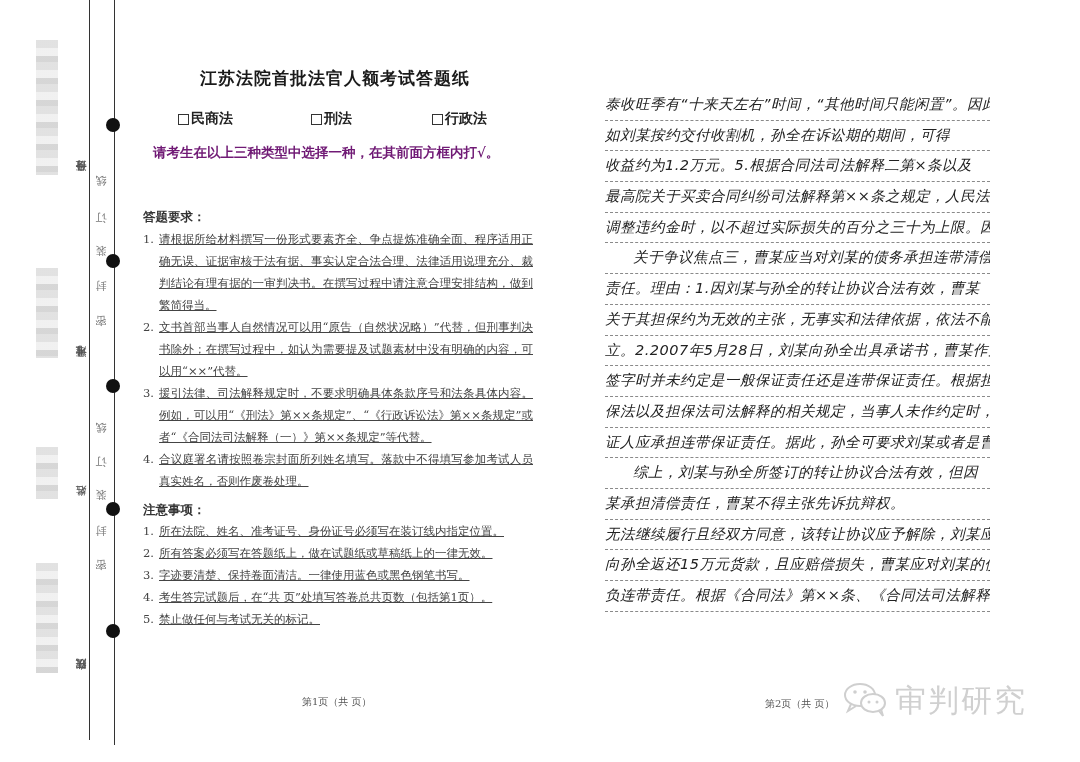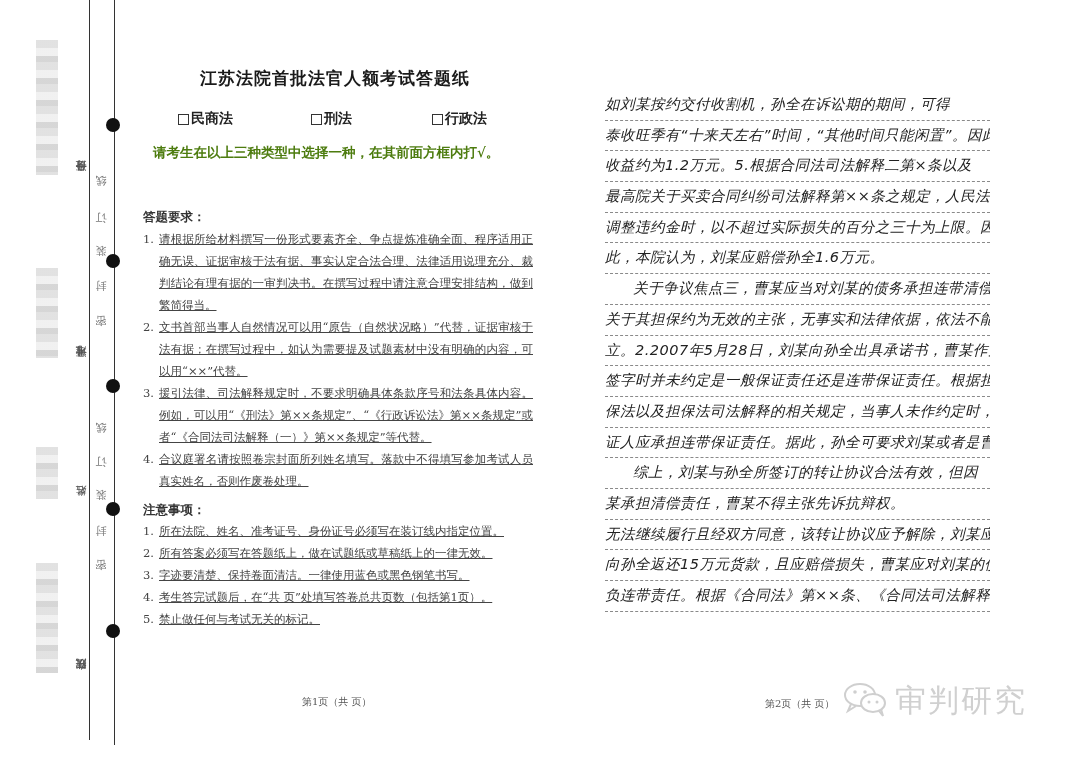--- a/index.html
+++ b/index.html
@@ -15,21 +15,21 @@
   .field { position: absolute; left: 30px; width: 36px; }
   .field .blur { position: absolute; left: 6px; width: 22px; background: repeating-linear-gradient(180deg,#d8d8d8 0 8px,#ececec 8px 16px,#c9c9c9 16px 22px); opacity: .75; }
   .field .flabel { position: absolute; left: 45px; font-size: 11px; color: #555; writing-mode: vertical-rl; transform: rotate(180deg); white-space: nowrap; }
 
   
   .left-page { position: absolute; left: 130px; top: 0; width: 420px; height: 648px; }
   .title { position: absolute; top: 67px; left: 70px; font-size: 17px; font-weight: bold; letter-spacing: 1px; color: #1a1a1a; }
   .types { position: absolute; top: 110px; left: 48px; width: 320px; height: 20px; font-size: 14px; font-weight: bold; padding-left: 48px; }
   .type-opt { position: absolute; top: 0; display: flex; align-items: center; gap: 2px; }
   .type-opt .cb { width: 11px; height: 11px; border: 1px solid #333; display: inline-block; }
-  .instruction { position: absolute; top: 144px; left: 23px; font-size: 13.5px; font-weight: bold; color: #4d7c0f; }
+  .instruction { position: absolute; top: 144px; left: 23px; font-size: 13.5px; font-weight: bold; color: #701a75; }
 
   .sect-head { position: absolute; left: 13px; font-size: 12.5px; font-weight: bold; color: #333; }
   .req-list { position: absolute; left: 13px; width: 390px; font-size: 11.5px; color: #444; line-height: 22px; list-style: none; }
   .req-list li { display: flex; }
   .req-list .num { width: 16px; flex: 0 0 16px; }
   .req-list .txt { flex: 1; text-align: justify; text-decoration: underline; }
 
   .pg-footer-l { position: absolute; top: 695px; left: 172px; font-size: 10px; color: #555; }
 
   
@@ -106,21 +106,21 @@
   <div class="instruction">请考生在以上三种类型中选择一种，在其前面方框内打√。</div>
 
   <div class="sect-head" style="top:209px">答题要求：</div>
   <ul class="req-list" style="top:228px">
     <li>
         <span class="num">1.</span>
         <span class="txt">请根据所给材料撰写一份形式要素齐全、争点提炼准确全面、程序适用正确无误、证据审核于法有据、事实认定合法合理、法律适用说理充分、裁判结论有理有据的一审判决书。在撰写过程中请注意合理安排结构，做到繁简得当。</span>
       </li>
     <li>
         <span class="num">2.</span>
-        <span class="txt">文书首部当事人自然情况可以用“原告（自然状况略）”代替，证据审核于法有据；在撰写过程中，如认为需要提及试题素材中没有明确的内容，可以用“××”代替。</span>
+        <span class="txt">文书首部当事人自然情况可以用“原告（自然状况略）”代替，但刑事判决书除外；在撰写过程中，如认为需要提及试题素材中没有明确的内容，可以用“××”代替。</span>
       </li>
     <li>
         <span class="num">3.</span>
         <span class="txt">援引法律、司法解释规定时，不要求明确具体条款序号和法条具体内容。例如，可以用“《刑法》第××条规定”、“《行政诉讼法》第××条规定”或者“《合同法司法解释（一）》第××条规定”等代替。</span>
       </li>
     <li>
         <span class="num">4.</span>
         <span class="txt">合议庭署名请按照卷宗封面所列姓名填写。落款中不得填写参加考试人员真实姓名，否则作废卷处理。</span>
       </li>
   </ul>
@@ -146,27 +146,27 @@
     <li>
         <span class="num">5.</span>
         <span class="txt">禁止做任何与考试无关的标记。</span>
       </li>
   </ul>
 
   <div class="pg-footer-l">第1页（共  页）</div>
 </div>
 
 <div class="right-page">
+  <div class="hw-line">泰收旺季有“十来天左右”时间，“其他时间只能闲置”。因此</div>
   <div class="hw-line">如刘某按约交付收割机，孙全在诉讼期的期间，可得</div>
-  <div class="hw-line">泰收旺季有“十来天左右”时间，“其他时间只能闲置”。因此</div>
   <div class="hw-line">收益约为1.2万元。5.根据合同法司法解释二第×条以及</div>
   <div class="hw-line">最高院关于买卖合同纠纷司法解释第××条之规定，人民法院</div>
   <div class="hw-line">调整违约金时，以不超过实际损失的百分之三十为上限。因</div>
-  <div class="hw-line">此，本院认为，刘某应赔偿孙全1.6万元。</div>
   <div class="hw-line indent">关于争议焦点三，曹某应当对刘某的债务承担连带清偿</div>
+  <div class="hw-line">责任。理由：1.因刘某与孙全的转让协议合法有效，曹某</div>
   <div class="hw-line">关于其担保约为无效的主张，无事实和法律依据，依法不能成</div>
   <div class="hw-line">立。2.2007年5月28日，刘某向孙全出具承诺书，曹某作为担保人</div>
   <div class="hw-line">签字时并未约定是一般保证责任还是连带保证责任。根据担</div>
   <div class="hw-line">保法以及担保法司法解释的相关规定，当事人未作约定时，保</div>
   <div class="hw-line">证人应承担连带保证责任。据此，孙全可要求刘某或者是曹</div>
   <div class="hw-line indent">综上，刘某与孙全所签订的转让协议合法有效，但因</div>
   <div class="hw-line">某承担清偿责任，曹某不得主张先诉抗辩权。</div>
   <div class="hw-line">无法继续履行且经双方同意，该转让协议应予解除，刘某应</div>
   <div class="hw-line">向孙全返还15万元货款，且应赔偿损失，曹某应对刘某的债务</div>
   <div class="hw-line">负连带责任。根据《合同法》第××条、《合同法司法解释(二)》第</div>

